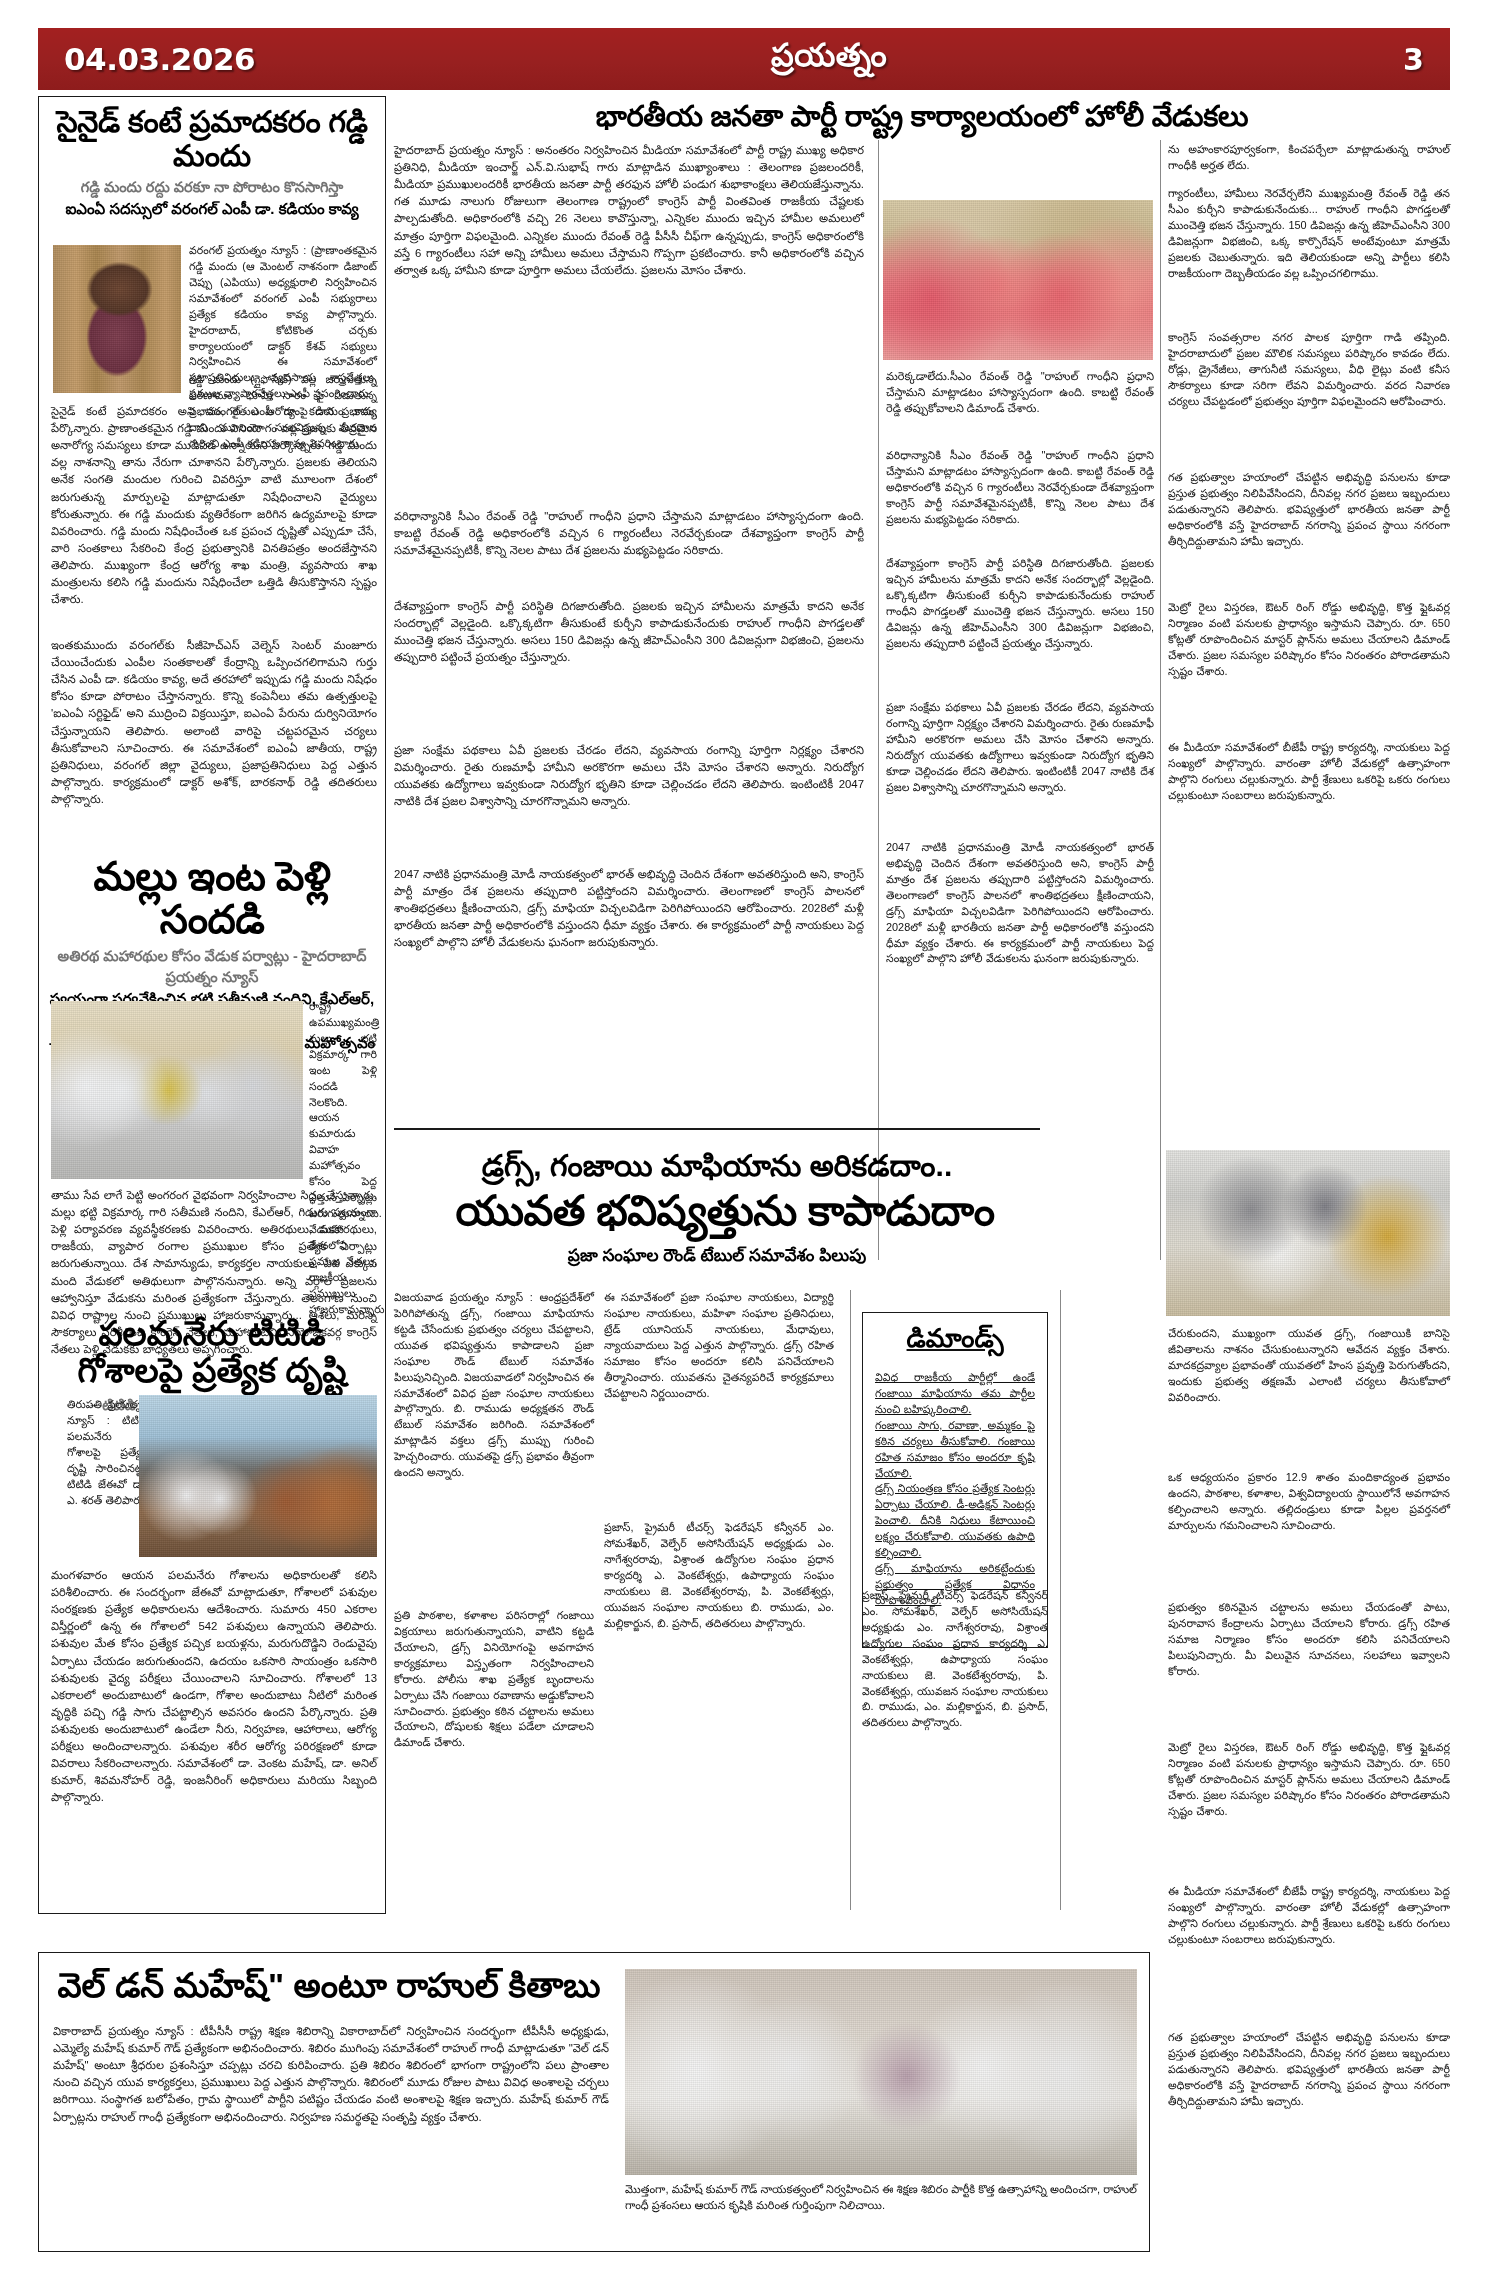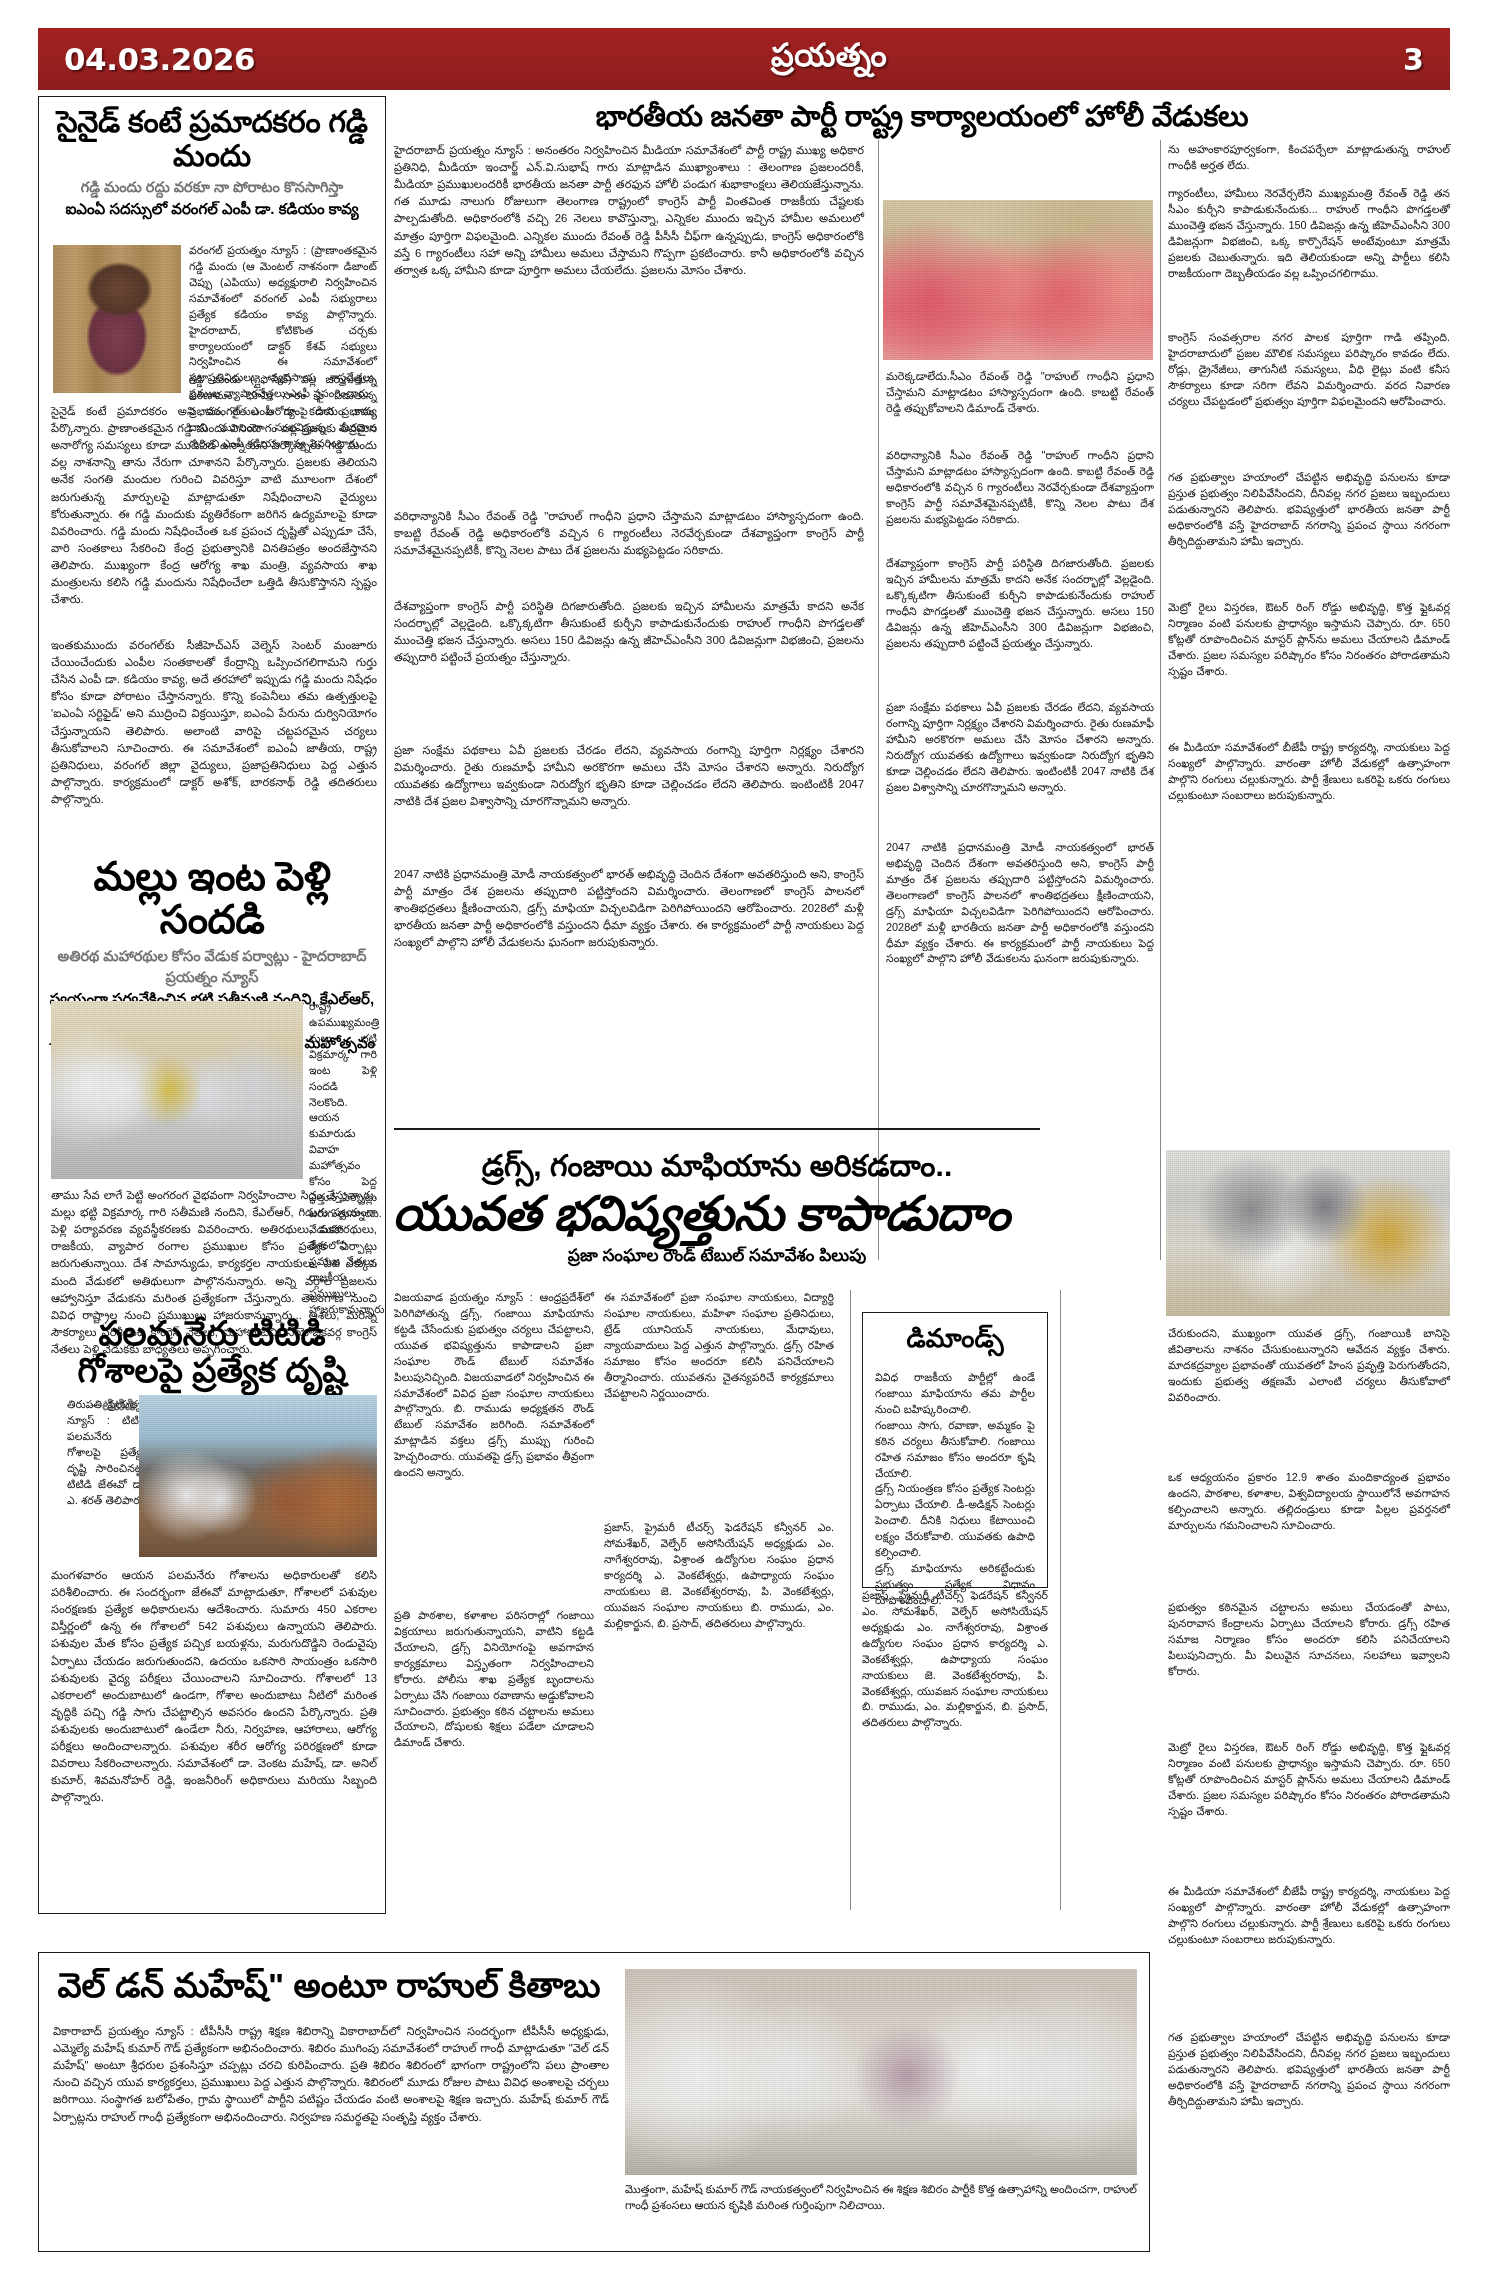--- a/index.html
+++ b/index.html
@@ -305,32 +305,32 @@
   <div class="body-txt small" style="position:absolute; left:886px; top:840px; width:268px;">2047 నాటికి ప్రధానమంత్రి మోడీ నాయకత్వంలో భారత్ అభివృద్ధి చెందిన దేశంగా అవతరిస్తుంది అని, కాంగ్రెస్ పార్టీ మాత్రం దేశ ప్రజలను తప్పుదారి పట్టిస్తోందని విమర్శించారు. తెలంగాణలో కాంగ్రెస్ పాలనలో శాంతిభద్రతలు క్షీణించాయని, డ్రగ్స్ మాఫియా విచ్చలవిడిగా పెరిగిపోయిందని ఆరోపించారు. 2028లో మళ్లీ భారతీయ జనతా పార్టీ అధికారంలోకి వస్తుందని ధీమా వ్యక్తం చేశారు. ఈ కార్యక్రమంలో పార్టీ నాయకులు పెద్ద సంఖ్యలో పాల్గొని హోలీ వేడుకలను ఘనంగా జరుపుకున్నారు.</div>
 
   <div class="body-txt small" style="position:absolute; left:1168px; top:142px; width:282px;">ను అహంకారపూర్వకంగా, కించపర్చేలా మాట్లాడుతున్న రాహుల్ గాంధీకి అర్హత లేదు.</div>
   <div class="body-txt small" style="position:absolute; left:1168px; top:186px; width:282px;">గ్యారంటీలు, హామీలు నెరవేర్చలేని ముఖ్యమంత్రి రేవంత్ రెడ్డి తన సీఎం కుర్చీని కాపాడుకునేందుకు... రాహుల్ గాంధీని పొగడ్తలతో ముంచెత్తి భజన చేస్తున్నారు. 150 డివిజన్లు ఉన్న జీహెచ్ఎంసీని 300 డివిజన్లుగా విభజించి, ఒక్క కార్పొరేషన్ అంటేవుంటూ మాత్రమే ప్రజలకు చెబుతున్నారు. ఇది తెలియకుండా అన్ని పార్టీలు కలిసి రాజకీయంగా దెబ్బతీయడం వల్ల ఒప్పించగలిగాము.</div>
   <div class="body-txt small" style="position:absolute; left:1168px; top:330px; width:282px;">కాంగ్రెస్ సంవత్సరాల నగర పాలక పూర్తిగా గాడి తప్పింది. హైదరాబాదులో ప్రజల మౌలిక సమస్యలు పరిష్కారం కావడం లేదు. రోడ్లు, డ్రైనేజీలు, తాగునీటి సమస్యలు, వీధి లైట్లు వంటి కనీస సౌకర్యాలు కూడా సరిగా లేవని విమర్శించారు. వరద నివారణ చర్యలు చేపట్టడంలో ప్రభుత్వం పూర్తిగా విఫలమైందని ఆరోపించారు.</div>
   <div class="body-txt small" style="position:absolute; left:1168px; top:470px; width:282px;">గత ప్రభుత్వాల హయాంలో చేపట్టిన అభివృద్ధి పనులను కూడా ప్రస్తుత ప్రభుత్వం నిలిపివేసిందని, దీనివల్ల నగర ప్రజలు ఇబ్బందులు పడుతున్నారని తెలిపారు. భవిష్యత్తులో భారతీయ జనతా పార్టీ అధికారంలోకి వస్తే హైదరాబాద్ నగరాన్ని ప్రపంచ స్థాయి నగరంగా తీర్చిదిద్దుతామని హామీ ఇచ్చారు.</div>
   <div class="body-txt small" style="position:absolute; left:1168px; top:600px; width:282px;">మెట్రో రైలు విస్తరణ, ఔటర్ రింగ్ రోడ్డు అభివృద్ధి, కొత్త ఫ్లైఓవర్ల నిర్మాణం వంటి పనులకు ప్రాధాన్యం ఇస్తామని చెప్పారు. రూ. 650 కోట్లతో రూపొందించిన మాస్టర్ ప్లాన్‌ను అమలు చేయాలని డిమాండ్ చేశారు. ప్రజల సమస్యల పరిష్కారం కోసం నిరంతరం పోరాడతామని స్పష్టం చేశారు.</div>
   <div class="body-txt small" style="position:absolute; left:1168px; top:740px; width:282px;">ఈ మీడియా సమావేశంలో బీజేపీ రాష్ట్ర కార్యదర్శి, నాయకులు పెద్ద సంఖ్యలో పాల్గొన్నారు. వారంతా హోలీ వేడుకల్లో ఉత్సాహంగా పాల్గొని రంగులు చల్లుకున్నారు. పార్టీ శ్రేణులు ఒకరిపై ఒకరు రంగులు చల్లుకుంటూ సంబరాలు జరుపుకున్నారు.</div>
 
   <div class="kicker" style="position:absolute; left:394px; top:1148px; width:646px;">డ్రగ్స్, గంజాయి మాఫియాను అరికడదాం..</div>
-  <div class="hl-xl" style="position:absolute; left:378px; top:1188px; width:646px; font-size:48px;font-style:italic;">యువత భవిష్యత్తును కాపాడుదాం</div>
+  <div class="hl-xl" style="position:absolute; left:402px; top:1188px; width:646px; font-size:42px;">యువత భవిష్యత్తును కాపాడుదాం</div>
   <div class="hl-sub2" style="position:absolute; left:394px; top:1244px; width:646px; font-size:17px;">ప్రజా సంఘాల రౌండ్ టేబుల్ సమావేశం పిలుపు</div>
 
   <div class="rule-thick" style="left:394px; top:1128px; width:646px;"></div>
 
   <div class="body-txt small" style="position:absolute; left:394px; top:1290px; width:200px;">విజయవాడ ప్రయత్నం న్యూస్ : ఆంధ్రప్రదేశ్‌లో పెరిగిపోతున్న డ్రగ్స్, గంజాయి మాఫియాను కట్టడి చేసేందుకు ప్రభుత్వం చర్యలు చేపట్టాలని, యువత భవిష్యత్తును కాపాడాలని ప్రజా సంఘాల రౌండ్ టేబుల్ సమావేశం పిలుపునిచ్చింది. విజయవాడలో నిర్వహించిన ఈ సమావేశంలో వివిధ ప్రజా సంఘాల నాయకులు పాల్గొన్నారు. బి. రాముడు అధ్యక్షతన రౌండ్ టేబుల్ సమావేశం జరిగింది. సమావేశంలో మాట్లాడిన వక్తలు డ్రగ్స్ ముప్పు గురించి హెచ్చరించారు. యువతపై డ్రగ్స్ ప్రభావం తీవ్రంగా ఉందని అన్నారు.</div>
   <div class="body-txt small" style="position:absolute; left:394px; top:1608px; width:200px;">ప్రతి పాఠశాల, కళాశాల పరిసరాల్లో గంజాయి విక్రయాలు జరుగుతున్నాయని, వాటిని కట్టడి చేయాలని, డ్రగ్స్ వినియోగంపై అవగాహన కార్యక్రమాలు విస్తృతంగా నిర్వహించాలని కోరారు. పోలీసు శాఖ ప్రత్యేక బృందాలను ఏర్పాటు చేసి గంజాయి రవాణాను అడ్డుకోవాలని సూచించారు. ప్రభుత్వం కఠిన చట్టాలను అమలు చేయాలని, దోషులకు శిక్షలు పడేలా చూడాలని డిమాండ్ చేశారు.</div>
 
   <div class="body-txt small" style="position:absolute; left:604px; top:1290px; width:230px;">ఈ సమావేశంలో ప్రజా సంఘాల నాయకులు, విద్యార్థి సంఘాల నాయకులు, మహిళా సంఘాల ప్రతినిధులు, ట్రేడ్ యూనియన్ నాయకులు, మేధావులు, న్యాయవాదులు పెద్ద ఎత్తున పాల్గొన్నారు. డ్రగ్స్ రహిత సమాజం కోసం అందరూ కలిసి పనిచేయాలని తీర్మానించారు. యువతను చైతన్యపరిచే కార్యక్రమాలు చేపట్టాలని నిర్ణయించారు.</div>
   <div class="body-txt small" style="position:absolute; left:604px; top:1520px; width:230px;">ప్రజాస్, ప్రైమరీ టీచర్స్ ఫెడరేషన్ కన్వీనర్ ఎం. సోమశేఖర్, వెల్ఫేర్ అసోసియేషన్ అధ్యక్షుడు ఎం. నాగేశ్వరరావు, విశ్రాంత ఉద్యోగుల సంఘం ప్రధాన కార్యదర్శి ఎ. వెంకటేశ్వర్లు, ఉపాధ్యాయ సంఘం నాయకులు జె. వెంకటేశ్వరరావు, పి. వెంకటేశ్వర్లు, యువజన సంఘాల నాయకులు బి. రాముడు, ఎం. మల్లికార్జున, బి. ప్రసాద్, తదితరులు పాల్గొన్నారు.</div>
 
-  <div class="demands-box" style="left:862px; top:1312px; width:186px; height:276px;">
+  <div class="demands-box" style="left:862px; top:1312px; width:186px; height:336px;text-decoration:underline;">
     <div class="boxtitle">డిమాండ్స్</div>
     <div class="body-txt small" style="margin-top:10px; white-space:pre-line;">వివిధ రాజకీయ పార్టీల్లో ఉండే గంజాయి మాఫియాను తమ పార్టీల నుంచి బహిష్కరించాలి.
 గంజాయి సాగు, రవాణా, అమ్మకం పై కఠిన చర్యలు తీసుకోవాలి. గంజాయి రహిత సమాజం కోసం అందరూ కృషి చేయాలి.
 డ్రగ్స్ నియంత్రణ కోసం ప్రత్యేక సెంటర్లు ఏర్పాటు చేయాలి. డీ-అడిక్షన్ సెంటర్లు పెంచాలి. దీనికి నిధులు కేటాయించి లక్ష్యం చేరుకోవాలి. యువతకు ఉపాధి కల్పించాలి.
 డ్రగ్స్ మాఫియాను అరికట్టేందుకు ప్రభుత్వం ప్రత్యేక విధానం రూపొందించాలి.</div>
   </div>
   <div class="body-txt small" style="position:absolute; left:862px; top:1588px; width:186px;">ప్రజాస్, ప్రైమరీ టీచర్స్ ఫెడరేషన్ కన్వీనర్ ఎం. సోమశేఖర్, వెల్ఫేర్ అసోసియేషన్ అధ్యక్షుడు ఎం. నాగేశ్వరరావు, విశ్రాంత ఉద్యోగుల సంఘం ప్రధాన కార్యదర్శి ఎ. వెంకటేశ్వర్లు, ఉపాధ్యాయ సంఘం నాయకులు జె. వెంకటేశ్వరరావు, పి. వెంకటేశ్వర్లు, యువజన సంఘాల నాయకులు బి. రాముడు, ఎం. మల్లికార్జున, బి. ప్రసాద్, తదితరులు పాల్గొన్నారు.</div>
 
   <div class="col-rule" style="left:850px; top:1290px; height:620px;"></div>
   <div class="col-rule" style="left:1060px; top:1290px; height:620px;"></div>

